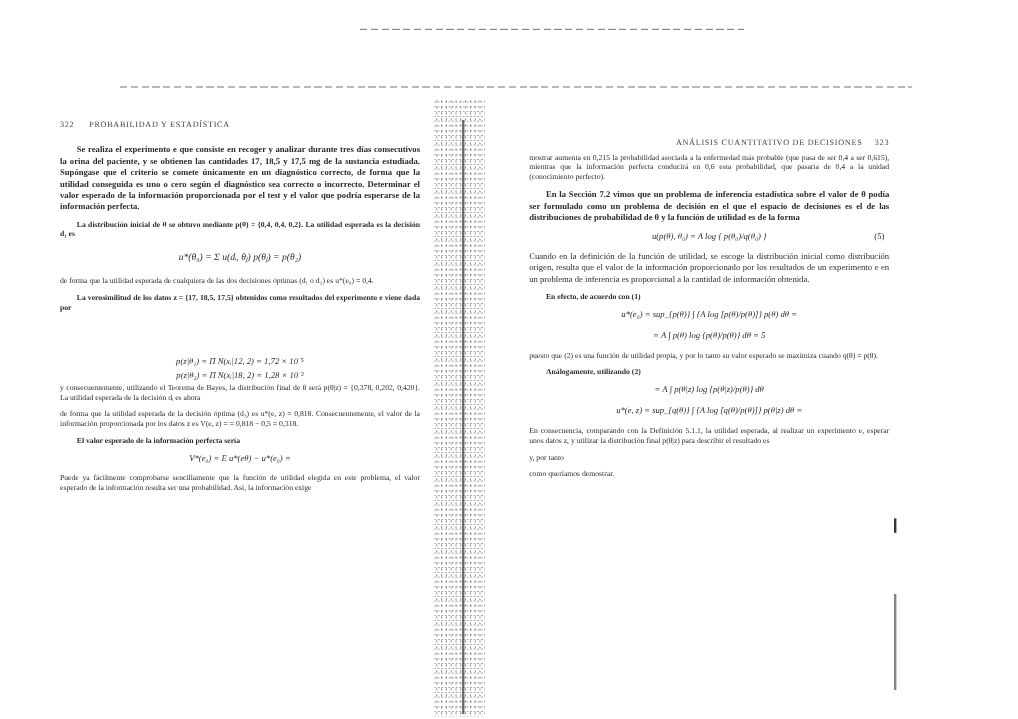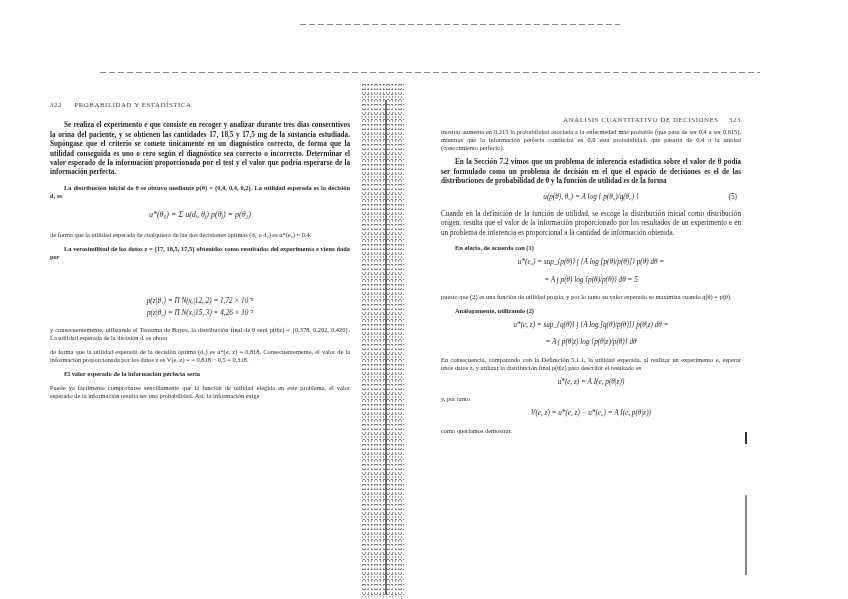--- a/index.html
+++ b/index.html
@@ -44,44 +44,43 @@
   <div class="running-head">
     <span class="pgnum">322</span>
     <span>PROBABILIDAD Y ESTADÍSTICA</span>
   </div>
   <p class="indent">Se realiza el experimento e que consiste en recoger y analizar durante tres días consecutivos la orina del paciente, y se obtienen las cantidades 17, 18,5 y 17,5 mg de la sustancia estudiada. Supóngase que el criterio se comete únicamente en un diagnóstico correcto, de forma que la utilidad conseguida es uno o cero según el diagnóstico sea correcto o incorrecto. Determinar el valor esperado de la información proporcionada por el test y el valor que podría esperarse de la información perfecta.</p>
   <p class="indent small">La distribución inicial de θ se obtuvo mediante p(θ) = {0,4, 0,4, 0,2}. La utilidad esperada es la decisión d₁ es</p>
   <div class="eq big">u*(θ₀) = Σ u(dᵢ, θⱼ) p(θⱼ) = p(θ₂)</div>
   <p class="small">de forma que la utilidad esperada de cualquiera de las dos decisiones óptimas (d₁ o d₂) es u*(e₀) = 0,4.</p>
   <p class="indent small">La verosimilitud de los datos z = {17, 18,5, 17,5} obtenidos como resultados del experimento e viene dada por</p>
   <div class="eq" style="margin-bottom:2px;margin-top:36px;">p(z|θ₁) = Π N(xᵢ|12, 2) = 1,72 × 10⁻⁵</div>
-  <div class="eq" style="margin-top:2px;">p(z|θ₃) = Π N(xᵢ|15, 3) = 4,26 × 10⁻³</div>
+  <div class="eq" style="margin:2px 0;">p(z|θ₂) = Π N(xᵢ|18, 2) = 1,28 × 10⁻²</div>
   <p class="small">y consecuentemente, utilizando el Teorema de Bayes, la distribución final de θ será p(θ|z) = {0,378, 0,202, 0,420}. La utilidad esperada de la decisión dᵢ es ahora</p>
   <p class="small">de forma que la utilidad esperada de la decisión óptima (d₃) es u*(e, z) = 0,818. Consecuentemente, el valor de la información proporcionada por los datos z es V(e, z) = = 0,818 − 0,5 = 0,318.</p>
   <p class="indent small">El valor esperado de la información perfecta sería</p>
+  <div class="eq">V*(e₀) = E u*(eθ) − u*(e₀) =</div>
   <p class="small">Puede ya fácilmente comprobarse sencillamente que la función de utilidad elegida en este problema, el valor esperado de la información resulta ser una probabilidad. Así, la información exige</p>
 </div>
 
 <div class="page right-page">
   <div class="running-head">
     <span>ANÁLISIS CUANTITATIVO DE DECISIONES</span>
     <span class="pgnum">323</span>
   </div>
   <p class="small">mostrar aumenta en 0,215 la probabilidad asociada a la enfermedad más probable (que pasa de ser 0,4 a ser 0,615), mientras que la información perfecta conducirá en 0,6 esta probabilidad, que pasaría de 0,4 a la unidad (conocimiento perfecto).</p>
   <p class="indent">En la Sección 7.2 vimos que un problema de inferencia estadística sobre el valor de θ podía ser formulado como un problema de decisión en el que el espacio de decisiones es el de las distribuciones de probabilidad de θ y la función de utilidad es de la forma</p>
   <div class="eq eq-row">
     <span>u(p(θ), θ₀) = A log { p(θ₀)/q(θ₀) }</span>
     <span class="eq-num">(5)</span>
   </div>
   <p>Cuando en la definición de la función de utilidad, se escoge la distribución inicial como distribución origen, resulta que el valor de la información proporcionado por los resultados de un experimento e en un problema de inferencia es proporcional a la cantidad de información obtenida.</p>
   <p class="indent small">En efecto, de acuerdo con (1)</p>
   <div class="eq">u*(e₀) = sup_{p(θ)} ∫ {A log [p(θ)/p(θ)]} p(θ) dθ =</div>
   <div class="eq">= A ∫ p(θ) log {p(θ)/p(θ)} dθ = 5</div>
   <p class="small">puesto que (2) es una función de utilidad propia, y por lo tanto su valor esperado se maximiza cuando q(θ) = p(θ).</p>
   <p class="indent small">Análogamente, utilizando (2)</p>
+  <div class="eq">= A ∫ p(θ|z) log {p(θ|z)/p(θ)} dθ</div>
   <div class="eq">u*(e, z) = sup_{q(θ)} ∫ {A log [q(θ)/p(θ)]} p(θ|z) dθ =</div>
-  <div class="eq">= A ∫ p(θ|z) log {p(θ|z)/p(θ)} dθ</div>
   <p class="small">En consecuencia, comparando con la Definición 5.1.1, la utilidad esperada, al realizar un experimento e, esperar unos datos z, y utilizar la distribución final p(θ|z) para describir el resultado es</p>
-  <div class="eq">u*(e, z) = A I(e, p(θ|z))</div>
   <p class="small">y, por tanto</p>
-  <div class="eq">V(e, z) = u*(e, z) − u*(e₀) = A I(e, p(θ|z))</div>
   <p class="small">como queríamos demostrar.</p>
 </div>
 
 </body></html>

